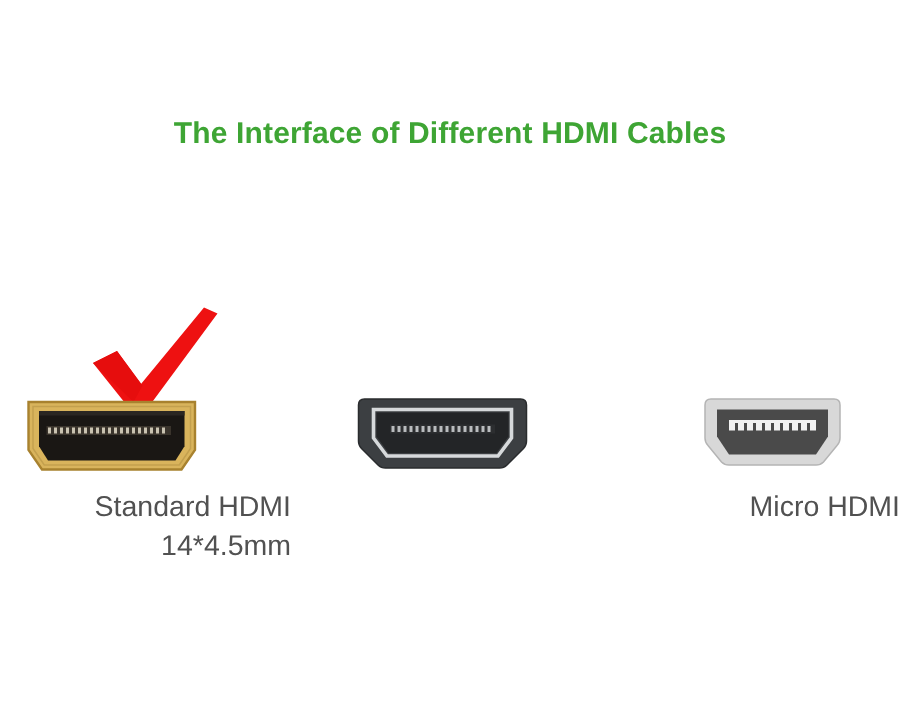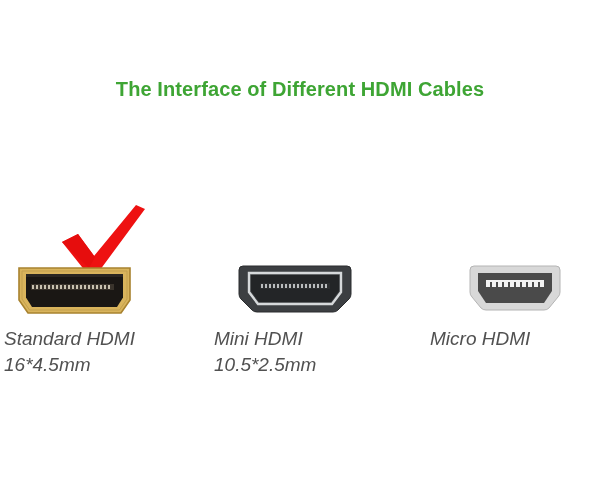--- a/index.html
+++ b/index.html
@@ -54,27 +54,26 @@
     height: 130px;
     top: 0;
   }
   .art svg { display: block; margin: 0 auto; }
 
   .caption {
     position: absolute;
     left: 0;
     top: 130px;
     width: 100%;
-    text-align: left;
+    text-align: right;
     color: #515151;
     font-family: "Liberation Sans", sans-serif;
     font-size: 19px;
     line-height: 26px;
     font-weight: normal;
-    font-style: italic;
   }
   .caption .line2 { display: block; }
 </style>
 </head>
 <body>
 
 <div class="title">The Interface of Different HDMI Cables</div>
 
 <div class="row">
 
@@ -135,21 +134,21 @@
             <rect x="92" y="89" width="2" height="4"></rect>
             <rect x="96" y="89" width="2" height="4"></rect>
             <rect x="100" y="89" width="2" height="4"></rect>
             <rect x="104" y="89" width="2" height="4"></rect>
           </g>
         </g>
       </svg>
     </div>
     <div class="caption">
       <span>Standard HDMI</span>
-      <span class="line2">16*4.5mm</span>
+      <span class="line2">14*4.5mm</span>
     </div>
   </div>
 
   <div class="item mini">
     <div class="art">
       <svg width="186" height="130" viewBox="0 0 186 130" role="img">
         <g>
 
           <path d="M 29 70
                    Q 25 70 25 74
@@ -197,24 +196,20 @@
             <rect x="91" y="88" width="2" height="4"></rect>
             <rect x="95" y="88" width="2" height="4"></rect>
             <rect x="99" y="88" width="2" height="4"></rect>
             <rect x="103" y="88" width="2" height="4"></rect>
             <rect x="107" y="88" width="2" height="4"></rect>
             <rect x="111" y="88" width="2" height="4"></rect>
           </g>
         </g>
       </svg>
     </div>
-    <div class="caption">
-      <span>Mini HDMI</span>
-      <span class="line2">10.5*2.5mm</span>
-    </div>
   </div>
 
   <div class="item micro">
     <div class="art">
       <svg width="170" height="130" viewBox="0 0 170 130" role="img">
         <g>
 
           <path d="M 44 70
                    Q 40 70 40 74
                    L 40 96

